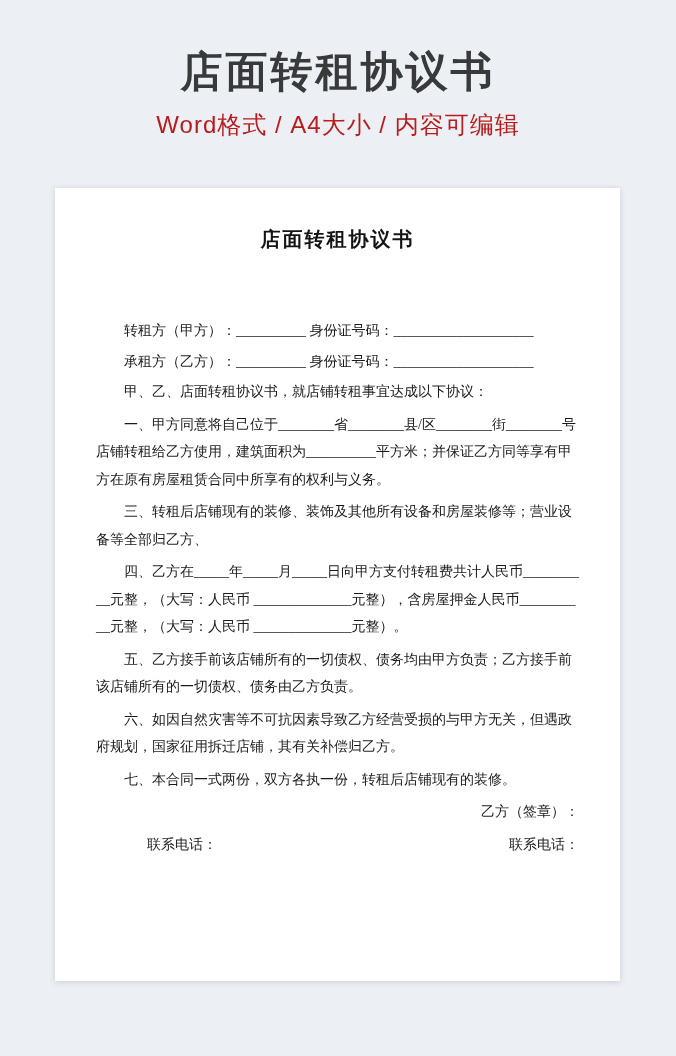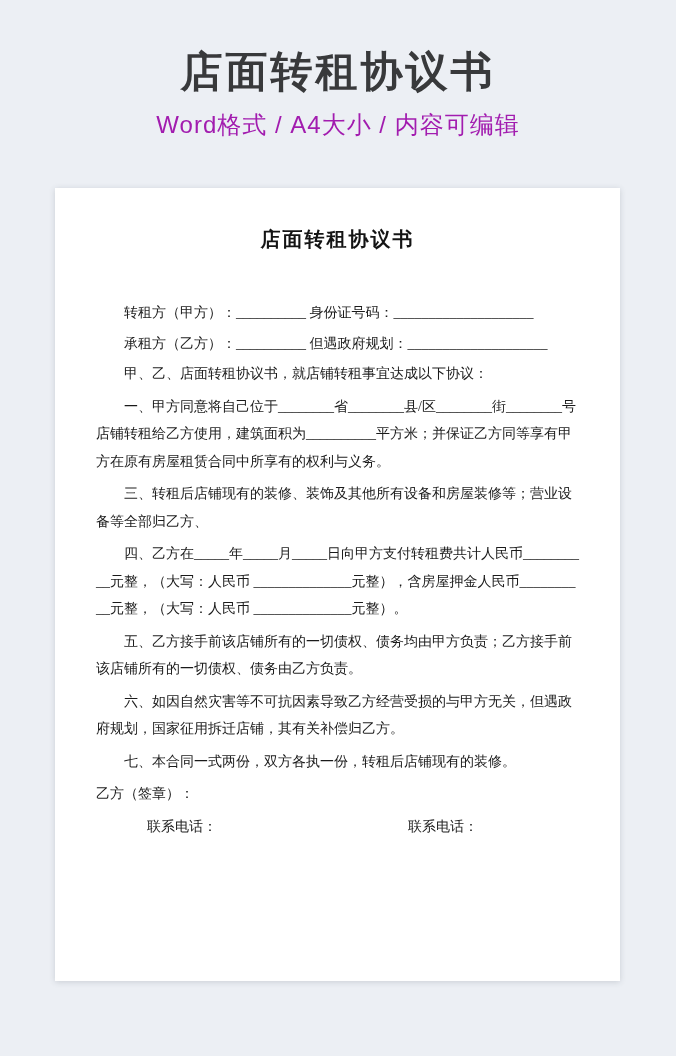--- a/index.html
+++ b/index.html
@@ -25,21 +25,21 @@
     font-weight: bold;
     font-size: 42px;
     line-height: 1.15;
     color: #38393B;
     letter-spacing: 3px;
   }
   .banner-subtitle {
     margin-top: 13px;
     font-family: "Liberation Sans", sans-serif;
     font-size: 24px;
-    color: #a21caf;
+    color: #b91c1c;
     letter-spacing: 1px;
   }
 
   
   .page {
     position: absolute;
     left: 55px;
     top: 188px;
     width: 565px;
     height: 793px;
@@ -52,21 +52,21 @@
     margin: 10px 0 0 0;
     text-align: center;
     font-family: "Liberation Serif", "DejaVu Serif", serif;
     font-weight: bold;
     font-size: 20px;
     line-height: 26px;
     color: #141414;
     letter-spacing: 2px;
   }
   .doc-body {
-    margin-top: 46px;
+    margin-top: 64px;
     font-family: "Liberation Serif", "DejaVu Serif", serif;
     font-size: 14px;
     line-height: 27.5px;
     color: #1A1A1A;
   }
   .para {
     margin: 0 0 5px 0;
     text-indent: 2em;
     word-break: break-all;
   }
@@ -82,36 +82,37 @@
   .sig-row:first-of-type {
     margin-top: 4px;
   }
   .sig-left {
     width: 312px;
     box-sizing: border-box;
     padding-left: 51px;
   }
   .sig-right {
     flex: 1;
+    text-align: right;
   }
 </style>
 </head>
 <body>
 
 <div class="banner">
   <div class="banner-title">店面转租协议书</div>
   <div class="banner-subtitle">Word格式 / A4大小 / 内容可编辑</div>
 </div>
 
 <div class="page">
   <h1 class="doc-title">店面转租协议书</h1>
 
   <div class="doc-body">
     <p class="para party">转租方（甲方）：__________  身份证号码：____________________</p>
-    <p class="para party">承租方（乙方）：__________  但遇政府规划：____________________</p>
+    <p class="para party">承租方（乙方）：__________  身份证号码：____________________</p>
 
     <p class="para">甲、乙、店面转租协议书，就店铺转租事宜达成以下协议：</p>
 
     <p class="para">一、甲方同意将自己位于________省________县/区________街________号店铺转租给乙方使用，建筑面积为__________平方米；并保证乙方同等享有甲方在原有房屋租赁合同中所享有的权利与义务。</p>
     <p class="para">三、转租后店铺现有的装修、装饰及其他所有设备和房屋装修等；营业设备等全部归乙方、</p>
     <p class="para">四、乙方在_____年_____月_____日向甲方支付转租费共计人民币__________元整，（大写：人民币 ______________元整），含房屋押金人民币__________元整，（大写：人民币 ______________元整）。</p>
     <p class="para">五、乙方接手前该店铺所有的一切债权、债务均由甲方负责；乙方接手前该店铺所有的一切债权、债务由乙方负责。</p>
     <p class="para">六、如因自然灾害等不可抗因素导致乙方经营受损的与甲方无关，但遇政府规划，国家征用拆迁店铺，其有关补偿归乙方。</p>
     <p class="para">七、本合同一式两份，双方各执一份，转租后店铺现有的装修。</p>
 

